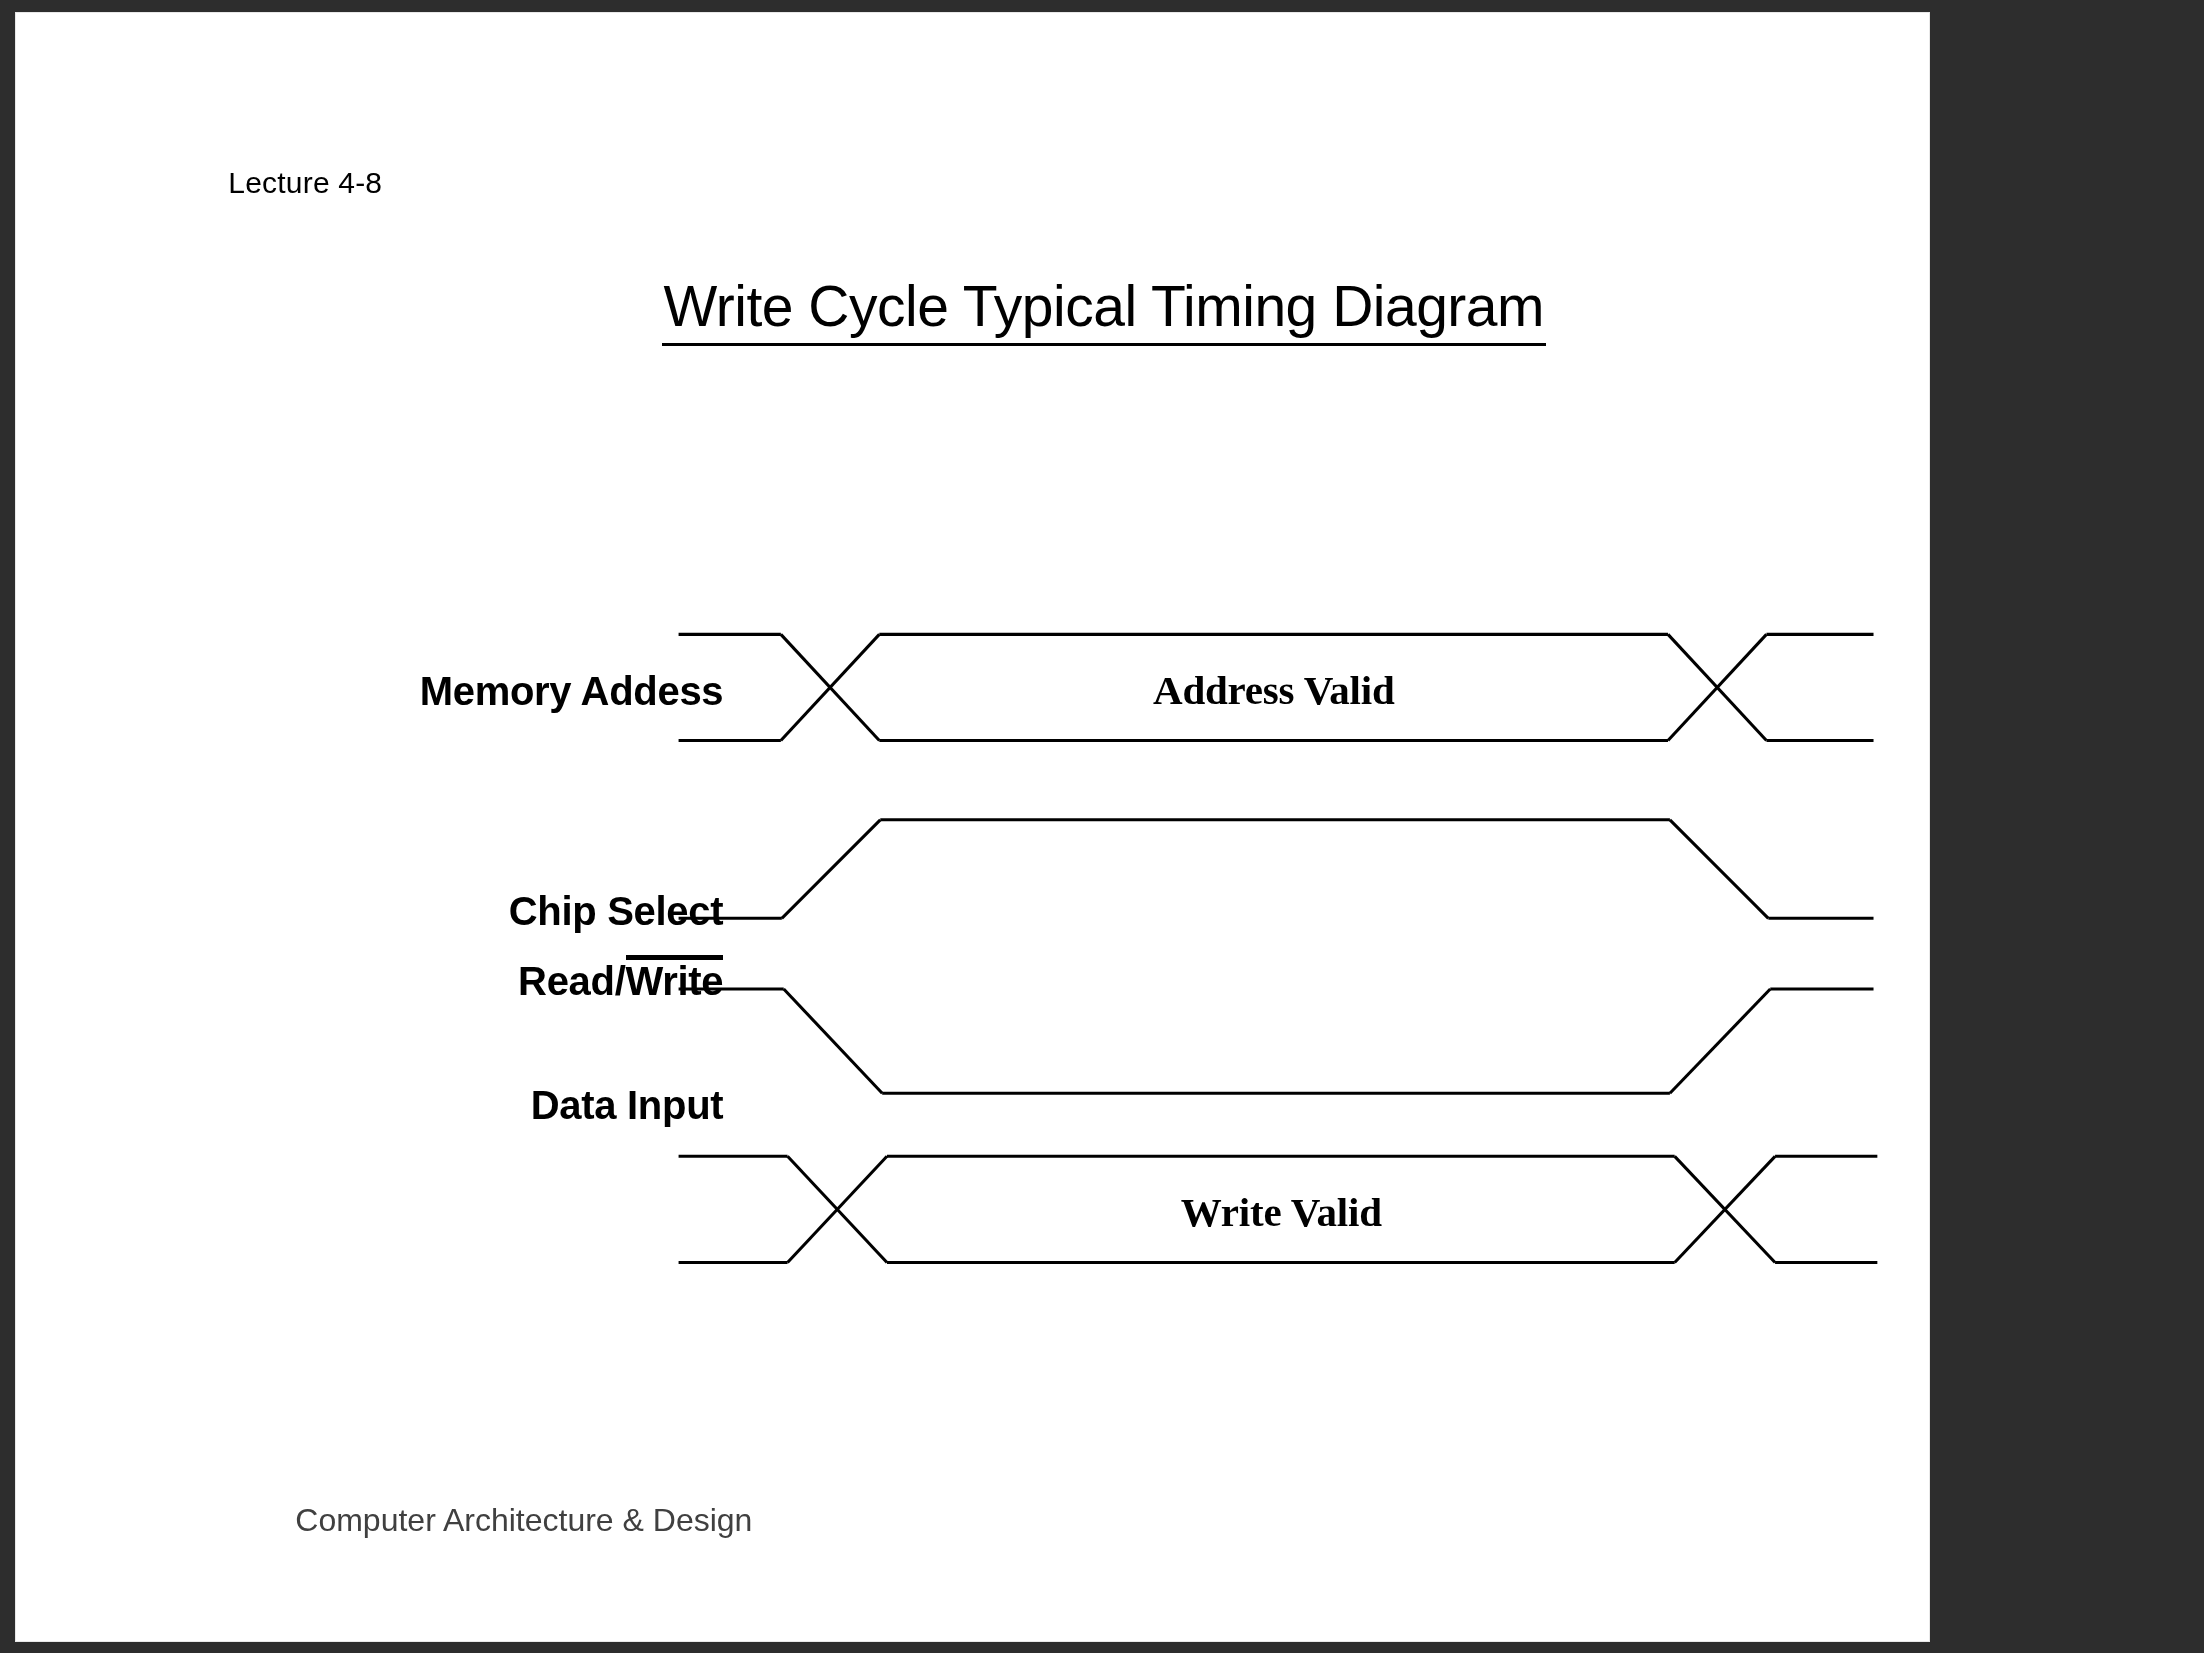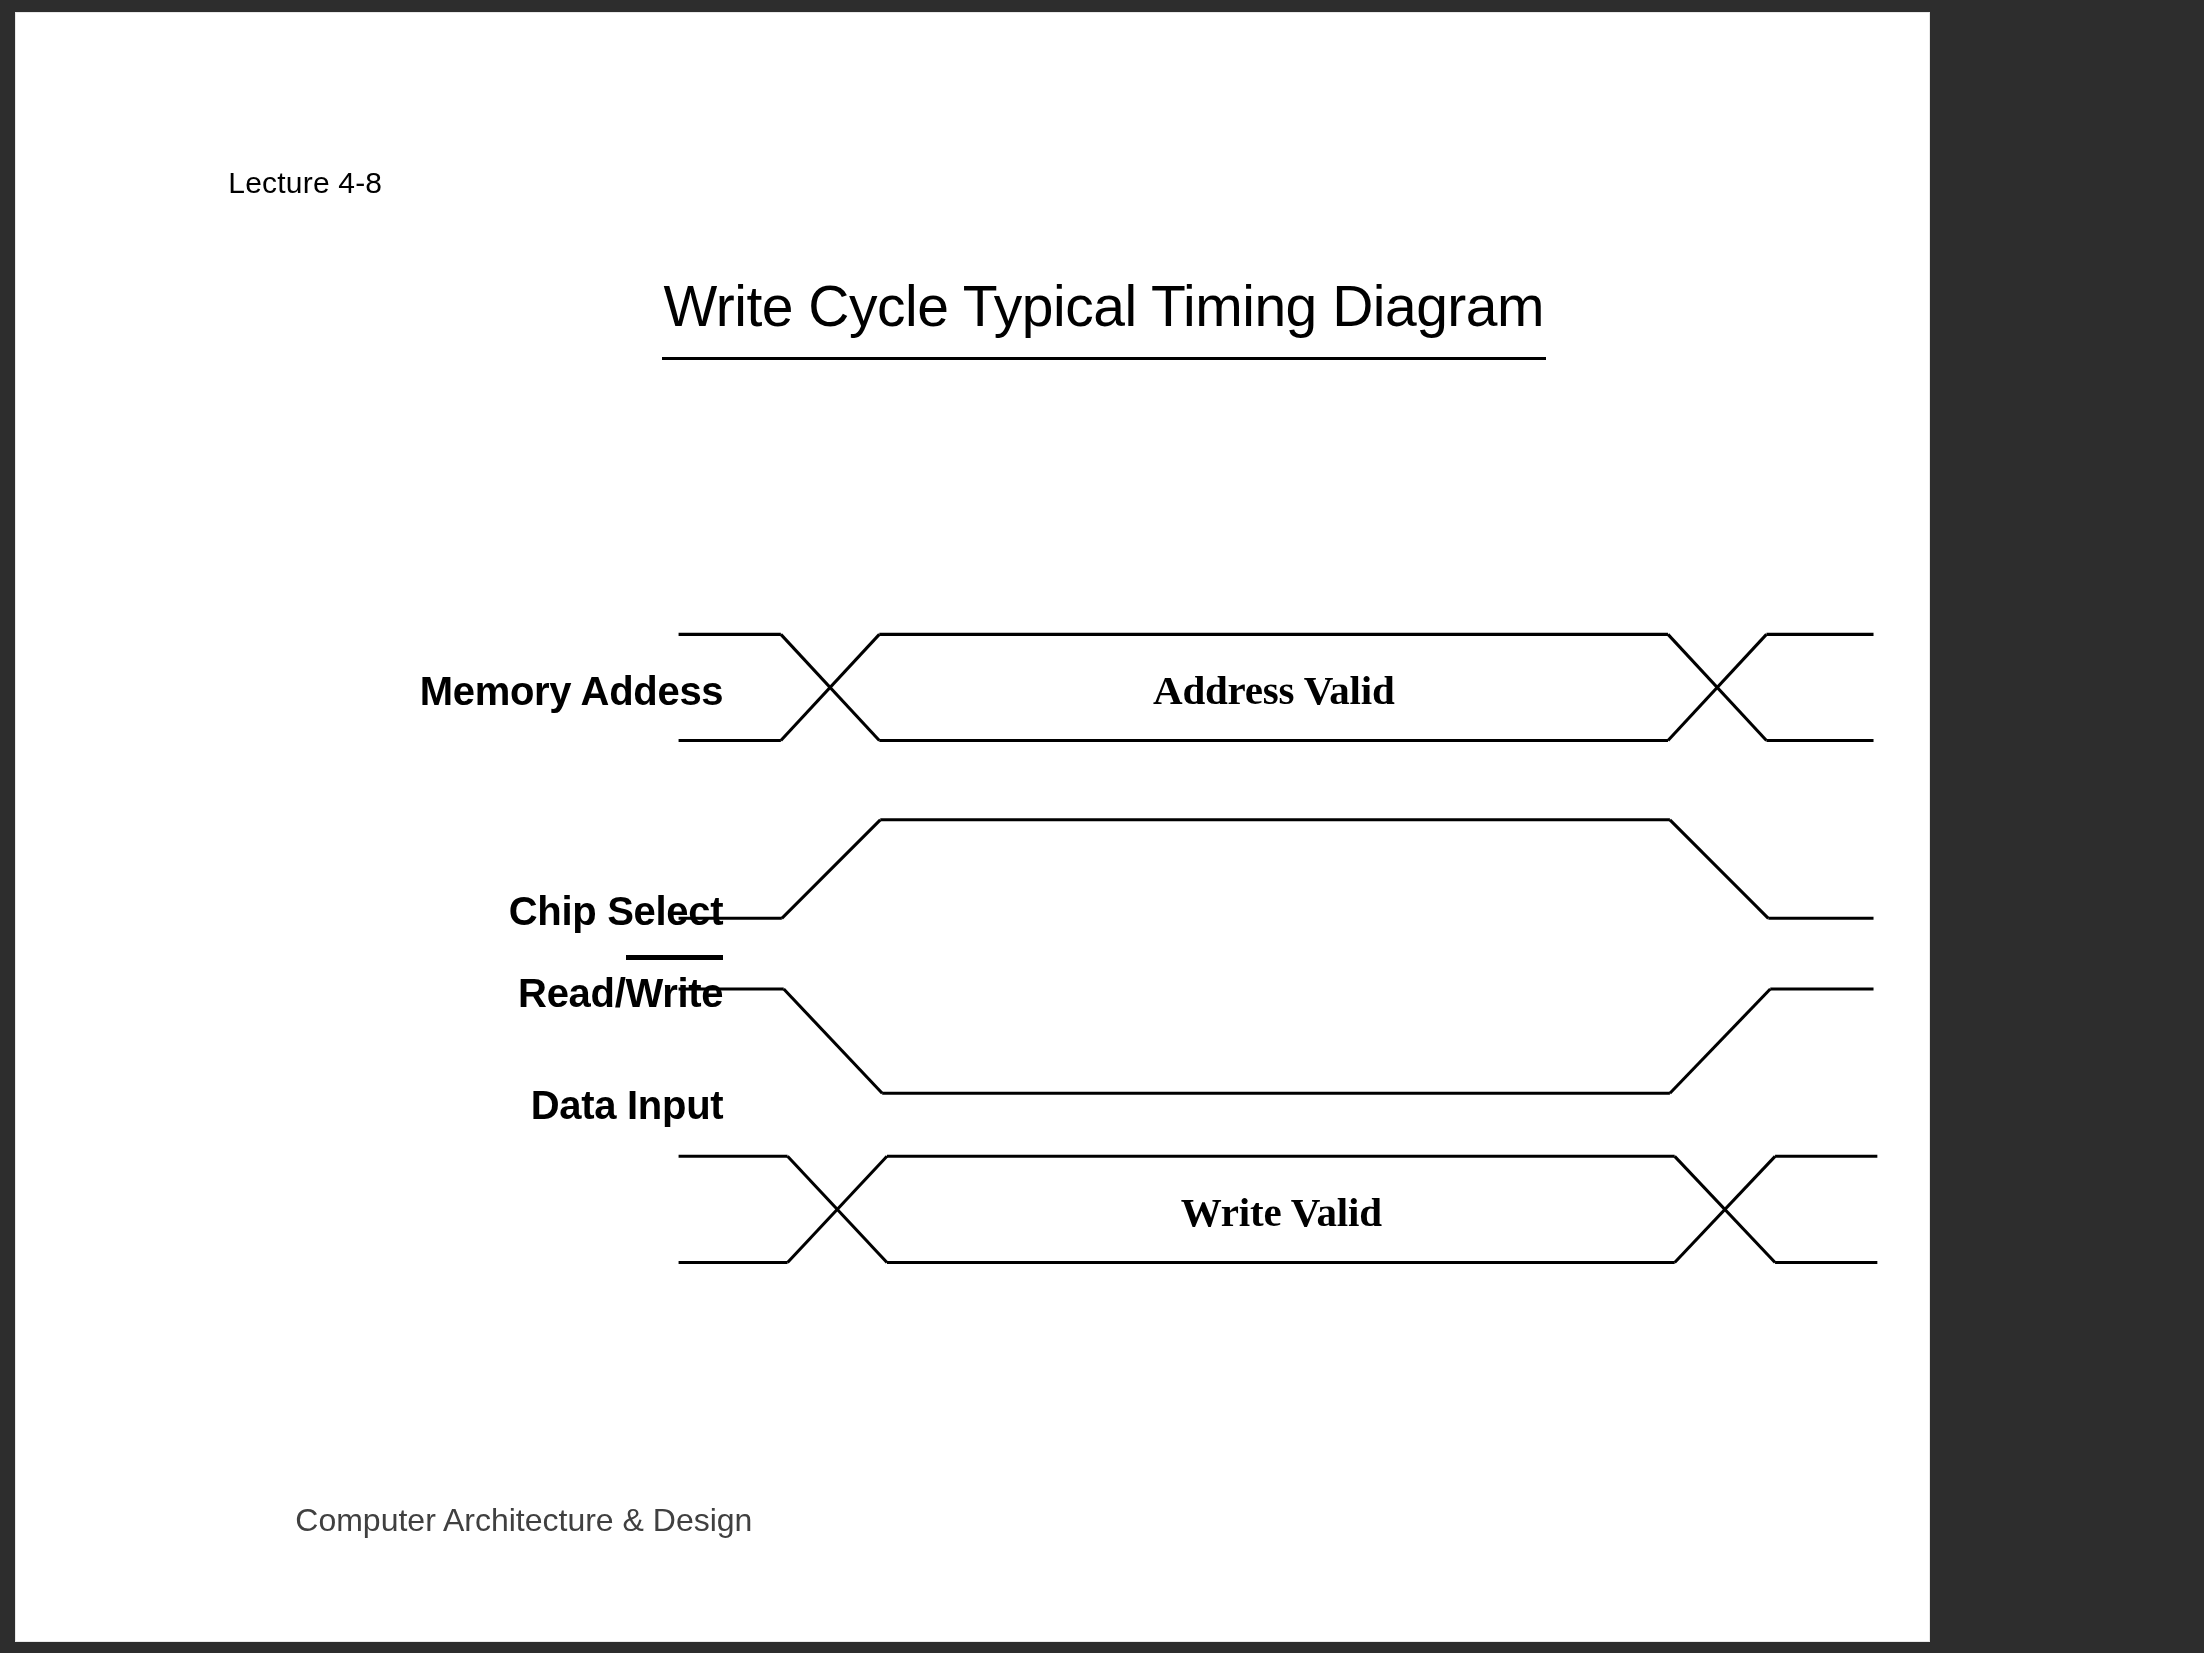--- a/index.html
+++ b/index.html
@@ -55,21 +55,21 @@
     width: 2175px;
     text-align: center;
     font-size: 57px;
     font-weight: 400;
     color: #000;
     letter-spacing: -0.5px;
   }
   #slide-title .title-inner {
     display: inline-block;
     border-bottom: 3.8px solid #000;
-    padding-bottom: 18px;
+    padding-bottom: 4px;
     padding-left: 1.9px;
     padding-right: 1.9px;
   }
 
   
   #timing-diagram {
     position: absolute;
     left: 0;
     top: 0;
     width: 2175px;
@@ -85,21 +85,21 @@
     font-size: 40px;
     font-weight: bold;
     color: #000000;
     white-space: nowrap;
     letter-spacing: -0.3px;
   }
   .overline-seg {
     border-top: 5.7px solid #000;
     display: inline-block;
     line-height: 1;
-    padding-top: 13px;
+    padding-top: 1px;
   }
 
   
   .bus-value {
     position: absolute;
     font-size: 41px;
     font-weight: bold;
     color: #000;
     text-align: center;
     white-space: nowrap;

